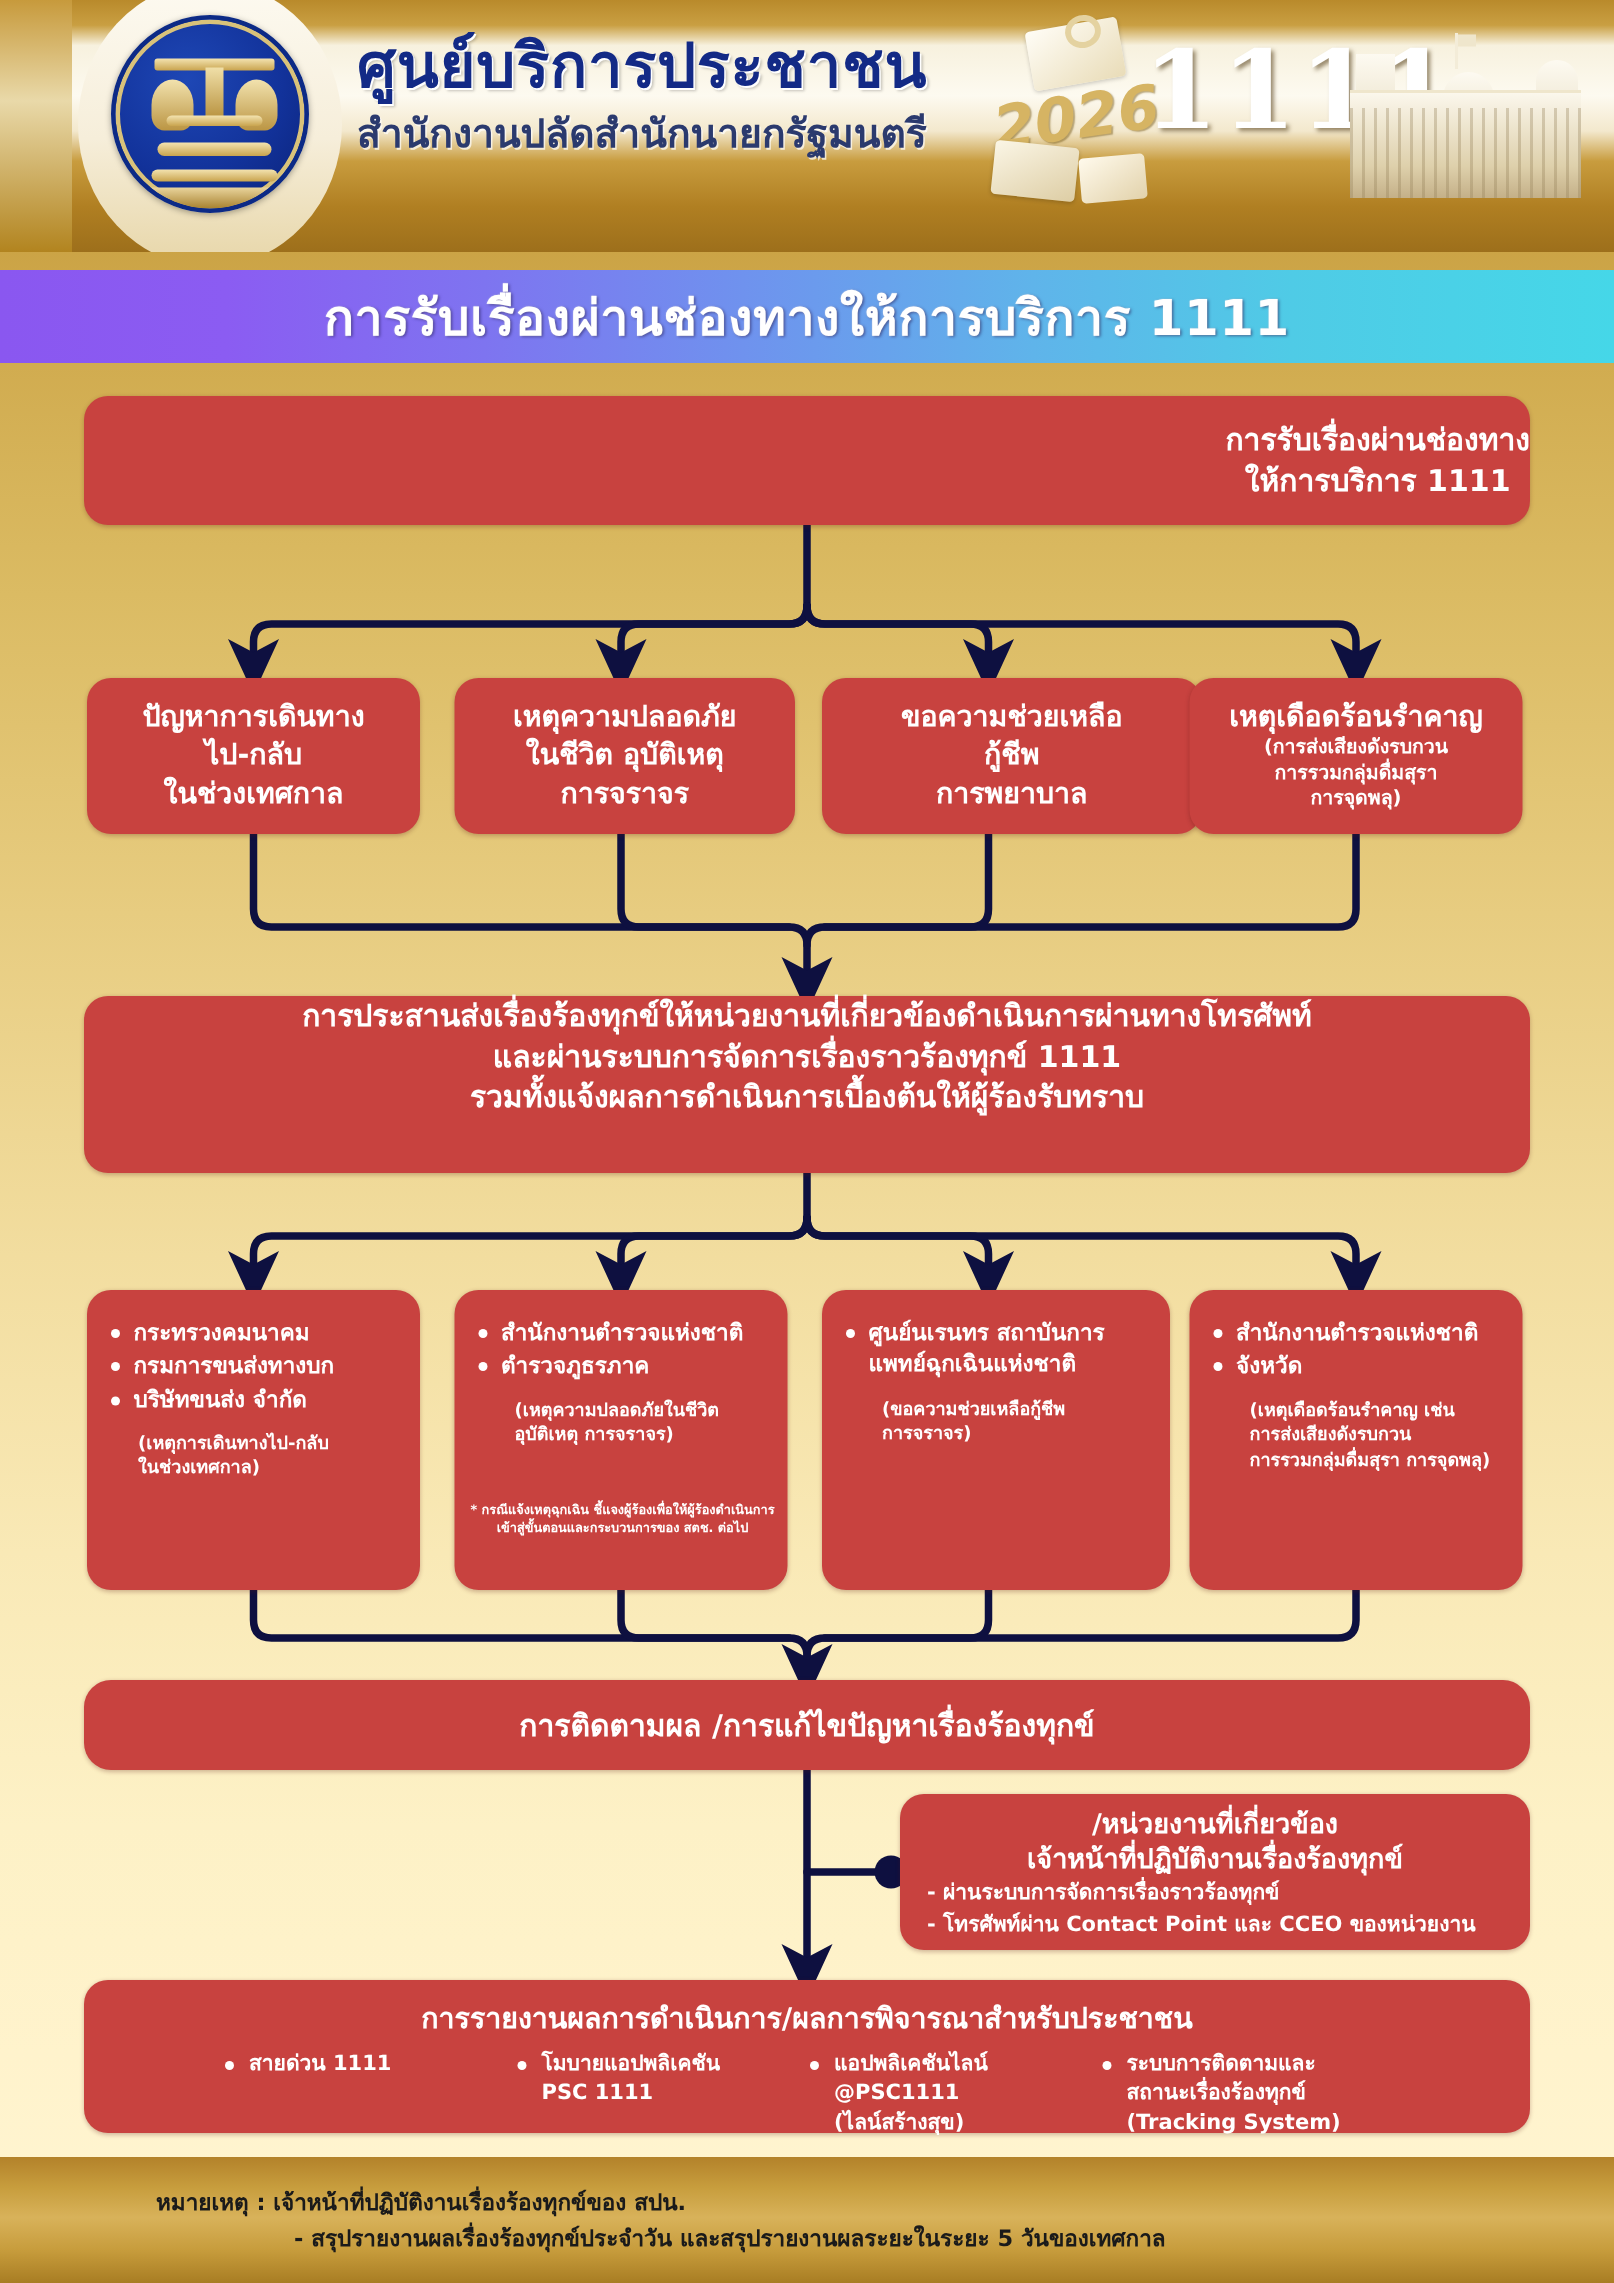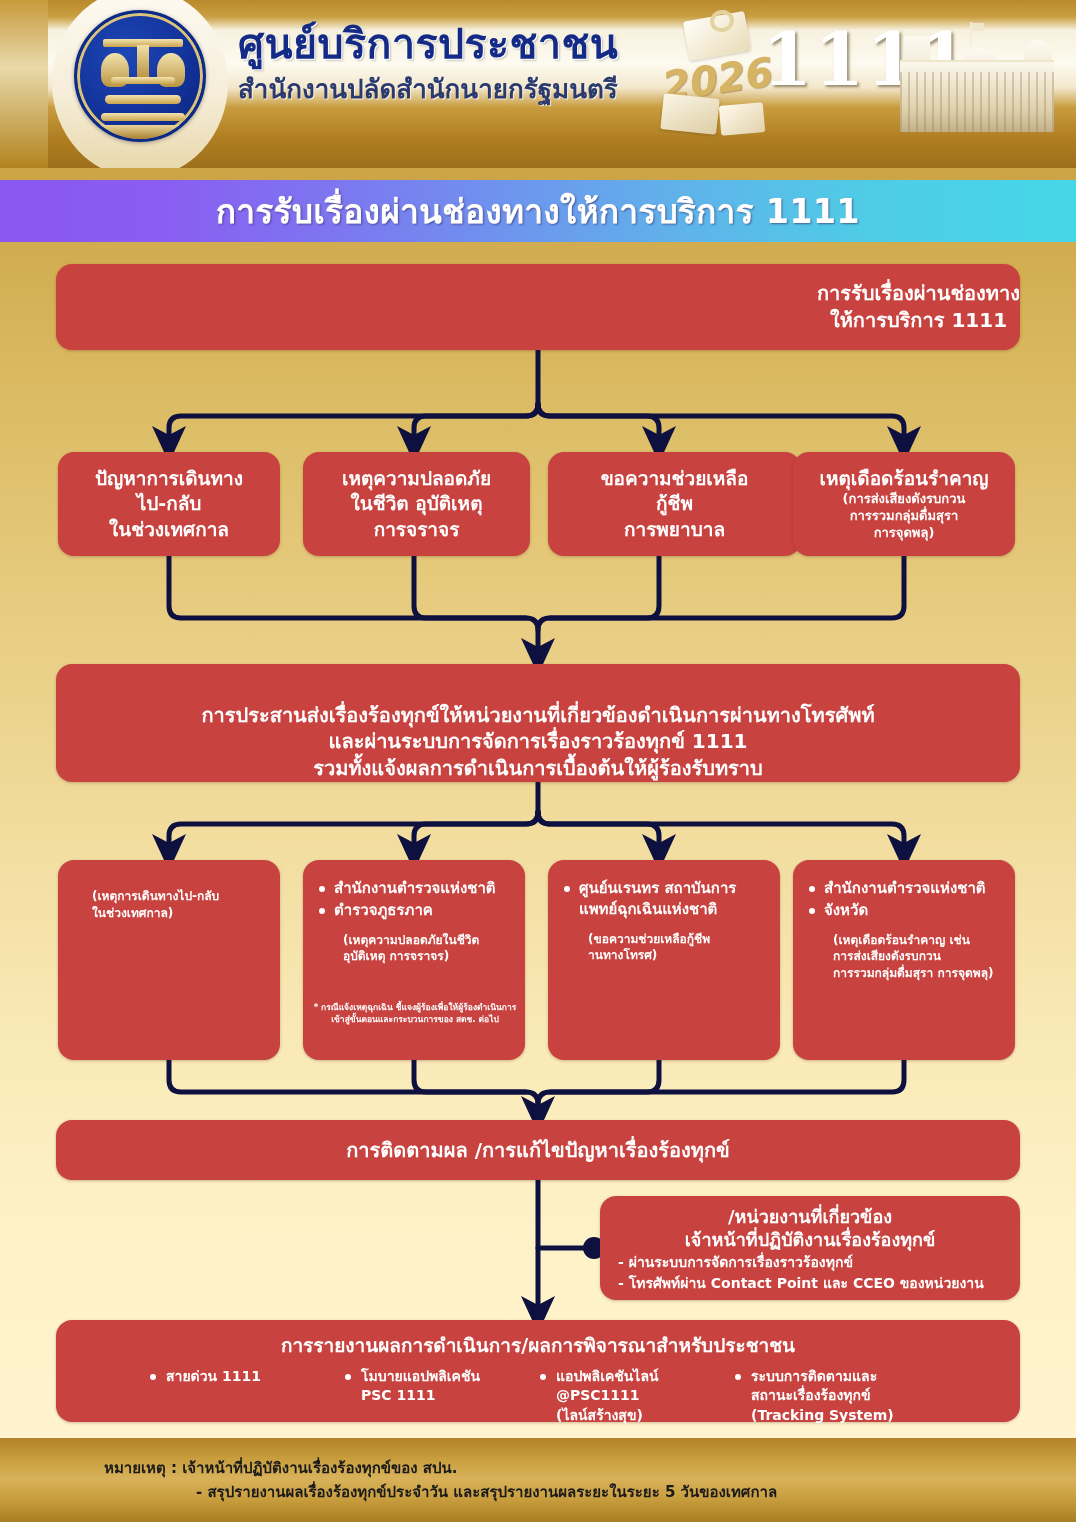--- a/index.html
+++ b/index.html
@@ -245,21 +245,21 @@
   .ch-box .bx-sub { font-size: 13px; font-weight: 700; line-height: 1.3; }
   #ch-1 { left: 58px;  width: 222px; }
   #ch-2 { left: 303px; width: 227px; }
   #ch-3 { left: 548px; width: 253px; }
   #ch-4 { left: 793px; width: 222px; }
 
   
   #box-coord {
     left: 56px; top: 664px;
     width: 964px; height: 118px;
-    display: flex; align-items: flex-end; justify-content: center;
+    display: flex; align-items: flex-start; justify-content: center;
   }
   #box-coord .bx-title { font-size: 20px; }
 
   
   .ag-box {
     top: 860px;
     height: 200px;
     padding: 18px 14px 10px 14px;
     text-align: left;
   }
@@ -299,21 +299,21 @@
     font-size: 8.5px;
     font-weight: 700;
     line-height: 1.4;
     text-align: center;
   }
 
   
   #box-follow {
     left: 56px; top: 1120px;
     width: 964px; height: 60px;
-    display: flex; align-items: center; justify-content: center;
+    display: flex; align-items: center; justify-content: center; border-radius: 18px;
   }
   #box-follow .bx-title { font-size: 20px; }
 
   
   #box-officer {
     left: 600px; top: 1196px;
     width: 420px; height: 104px;
     padding: 9px 14px 8px 14px;
     text-align: center;
   }
@@ -506,20 +506,25 @@
 
   <div class="rbox" id="box-coord">
     <div class="bx-title">
       <div>การประสานส่งเรื่องร้องทุกข์ให้หน่วยงานที่เกี่ยวข้องดำเนินการผ่านทางโทรศัพท์</div>
       <div>และผ่านระบบการจัดการเรื่องราวร้องทุกข์ 1111</div>
       <div>รวมทั้งแจ้งผลการดำเนินการเบื้องต้นให้ผู้ร้องรับทราบ</div>
     </div>
   </div>
 
   <div class="rbox ag-box" id="ag-1">
+    <ul class="ag-list">
+      <li>กระทรวงคมนาคม</li>
+      <li>กรมการขนส่งทางบก</li>
+      <li>บริษัทขนส่ง จำกัด</li>
+    </ul>
     <div class="ag-note">
       <div>(เหตุการเดินทางไป-กลับ</div>
       <div>ในช่วงเทศกาล)</div>
     </div>
   </div>
 
   <div class="rbox ag-box" id="ag-2">
     <ul class="ag-list">
       <li>สำนักงานตำรวจแห่งชาติ</li>
       <li>ตำรวจภูธรภาค</li>
@@ -533,21 +538,21 @@
       <div>เข้าสู่ขั้นตอนและกระบวนการของ สตช. ต่อไป</div>
     </div>
   </div>
 
   <div class="rbox ag-box" id="ag-3">
     <ul class="ag-list">
       <li>ศูนย์นเรนทร สถาบันการแพทย์ฉุกเฉินแห่งชาติ</li>
     </ul>
     <div class="ag-note c">
       <div>(ขอความช่วยเหลือกู้ชีพ</div>
-      <div>านทางโทรศ)</div>
+      <div>การจราจร)</div>
     </div>
   </div>
 
   <div class="rbox ag-box" id="ag-4">
     <ul class="ag-list">
       <li>สำนักงานตำรวจแห่งชาติ</li>
       <li>จังหวัด</li>
     </ul>
     <div class="ag-note c">
       <div>(เหตุเดือดร้อนรำคาญ เช่น</div>

